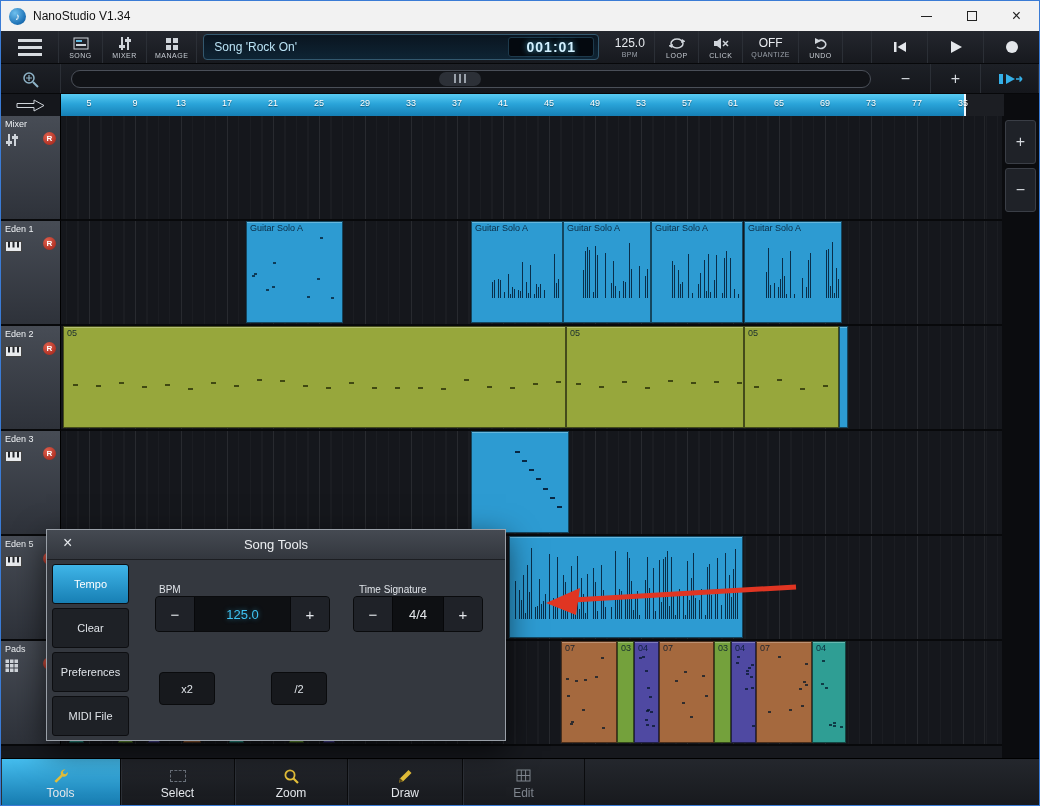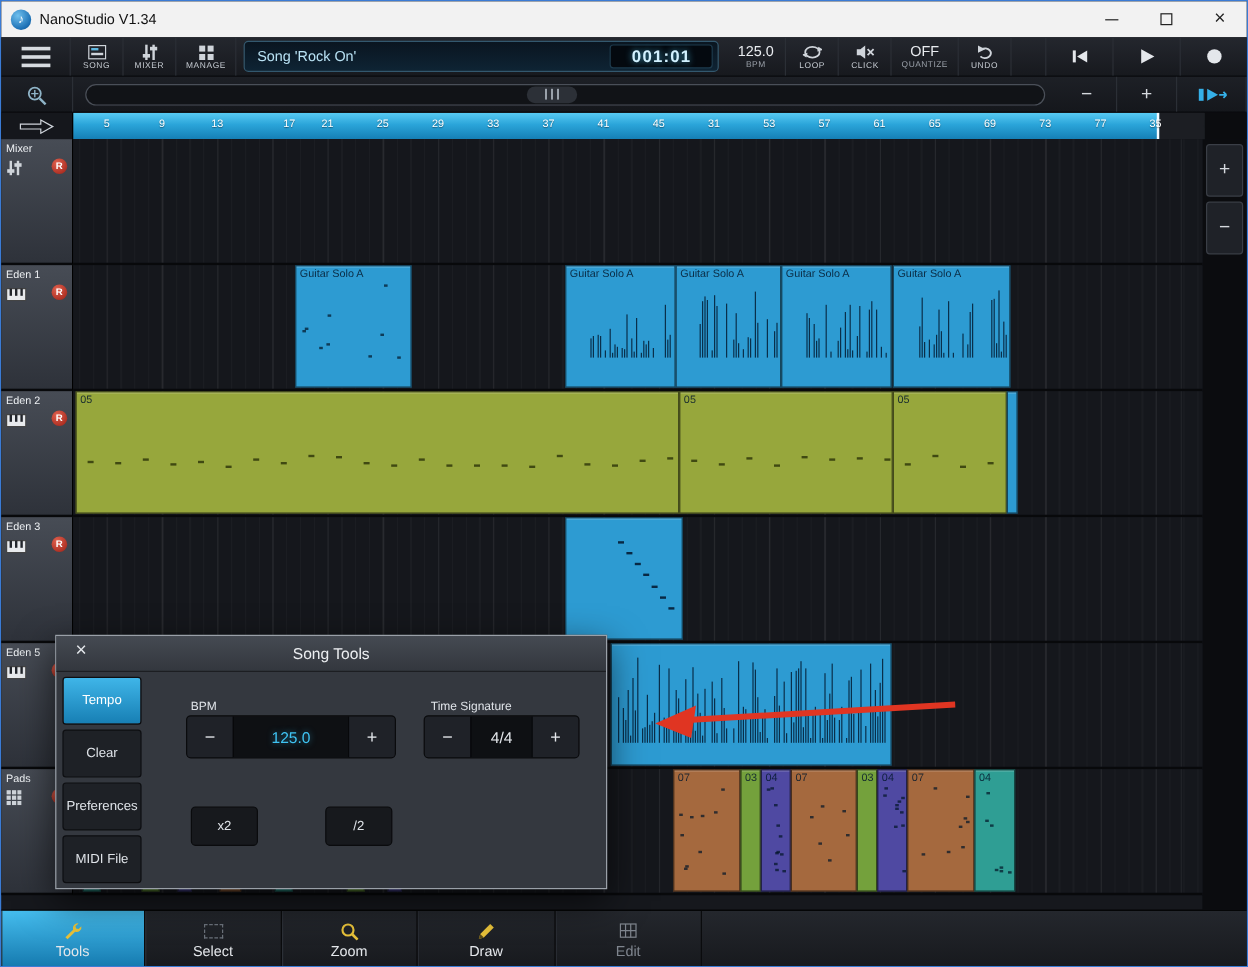--- a/index.html
+++ b/index.html
@@ -80,21 +80,21 @@
   .bb-parts{flex:1;display:flex;align-items:center;justify-content:center;border-right:1px solid #0a0b0d;box-shadow:inset 1px 0 0 #2c3037}
   .parts-box{width:330px;height:31px;background:#0f1114;border:1px solid #3a3e46;border-radius:4px;color:#cfd4da;font-size:11px;display:flex;align-items:center;justify-content:center}
   .bb-edit{width:122px}
   .bb-edit .lb{color:#7f858e}
 
   
   .dialog{position:absolute;left:45px;top:528px;width:460px;height:212px;background:#34383f;border:1px solid #9aa0a8;box-shadow:0 10px 30px rgba(0,0,0,.65);z-index:50}
   .dlg-title{height:30px;background:linear-gradient(#454a52,#33373e);border-bottom:1px solid #1c1e22;display:flex;align-items:center;justify-content:center;position:relative}
   .dlg-title-text{font-size:13px;color:#eceef1}
   .dlg-close{position:absolute;left:10px;top:4px;font-size:16px;color:#e6e9ed;cursor:pointer;padding:0 6px}
-  .dlg-tabs{position:absolute;left:5px;top:34px;width:66px}
+  .dlg-tabs{position:absolute;left:5px;top:34px;width:77px}
   .dtab{height:40px;margin-bottom:4px;background:#1e2126;border:1px solid #0d0e11;border-radius:3px;color:#dfe3e8;font-size:11px;display:flex;align-items:center;justify-content:center;cursor:pointer}
   .dtab.active{background:linear-gradient(#3fb5e8,#177fb4);color:#fff}
   .dlg-content{position:absolute;left:0;top:30px;right:0;bottom:0}
   .fld-label{position:absolute;font-size:10px;color:#dfe3e8}
   .lbl-bpm{left:112px;top:24px}
   .lbl-ts{left:312px;top:24px}
   .stepper{position:absolute;height:36px;background:#17191d;border:1px solid #0a0b0d;border-radius:4px;display:flex;align-items:stretch;overflow:hidden}
   .st-bpm{left:108px;top:36px;width:175px}
   .st-ts{left:306px;top:36px;width:130px}
   .st-btn{width:38px;background:#1f2228;border:none;color:#e4e7eb;font-size:15px;cursor:pointer}
@@ -250,29 +250,29 @@
           <path d="M2 4.5h17V1l10 5.5-10 5.5V8.5H2z" fill="none" stroke="#cfd4da"></path>
         </svg>
     </div>
     <div class="ruler-area">
       <div class="ruler-blue"></div>
       <div class="ruler-end-marker"></div>
       <div id="ruler-ticks">
           <span class="tick" style="left: 28px;">5</span>
           <span class="tick" style="left: 74px;">9</span>
           <span class="tick" style="left: 120px;">13</span>
-          <span class="tick" style="left: 180px;">17</span>
+          <span class="tick" style="left: 166px;">17</span>
           <span class="tick" style="left: 212px;">21</span>
           <span class="tick" style="left: 258px;">25</span>
           <span class="tick" style="left: 304px;">29</span>
           <span class="tick" style="left: 350px;">33</span>
           <span class="tick" style="left: 396px;">37</span>
           <span class="tick" style="left: 442px;">41</span>
           <span class="tick" style="left: 488px;">45</span>
-          <span class="tick" style="left: 534px;">31</span>
+          <span class="tick" style="left: 534px;">49</span>
           <span class="tick" style="left: 580px;">53</span>
           <span class="tick" style="left: 626px;">57</span>
           <span class="tick" style="left: 672px;">61</span>
           <span class="tick" style="left: 718px;">65</span>
           <span class="tick" style="left: 764px;">69</span>
           <span class="tick" style="left: 810px;">73</span>
           <span class="tick" style="left: 856px;">77</span>
           <span class="tick" style="left: 902px;">35</span>
           <span class="tick" style="left: 948px;">85</span>
         </div>

